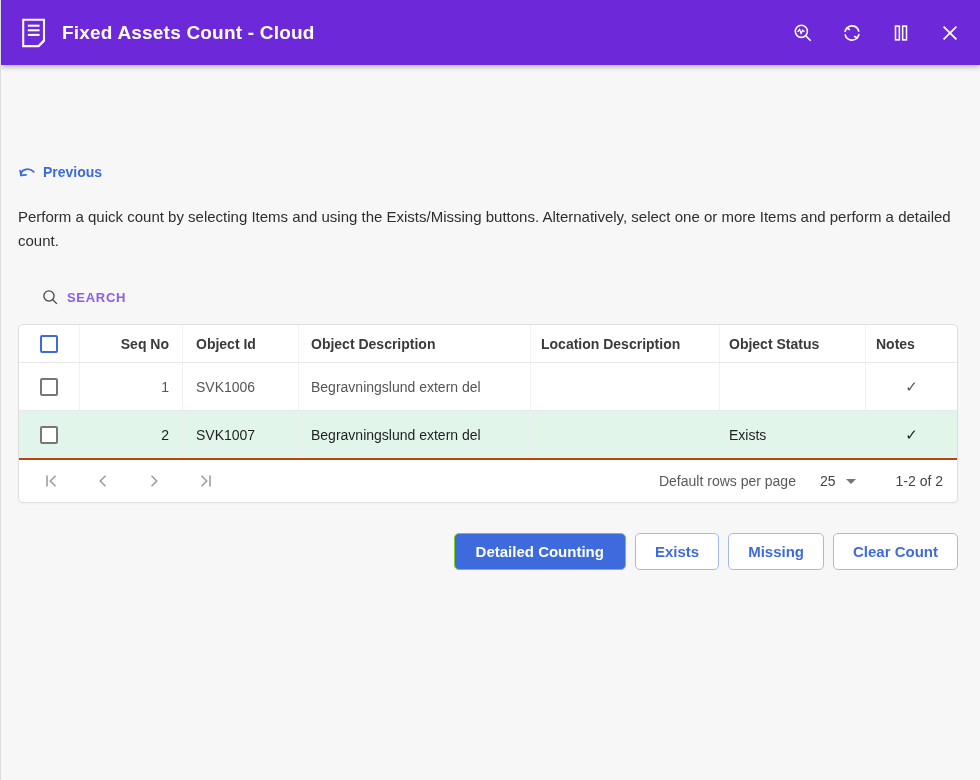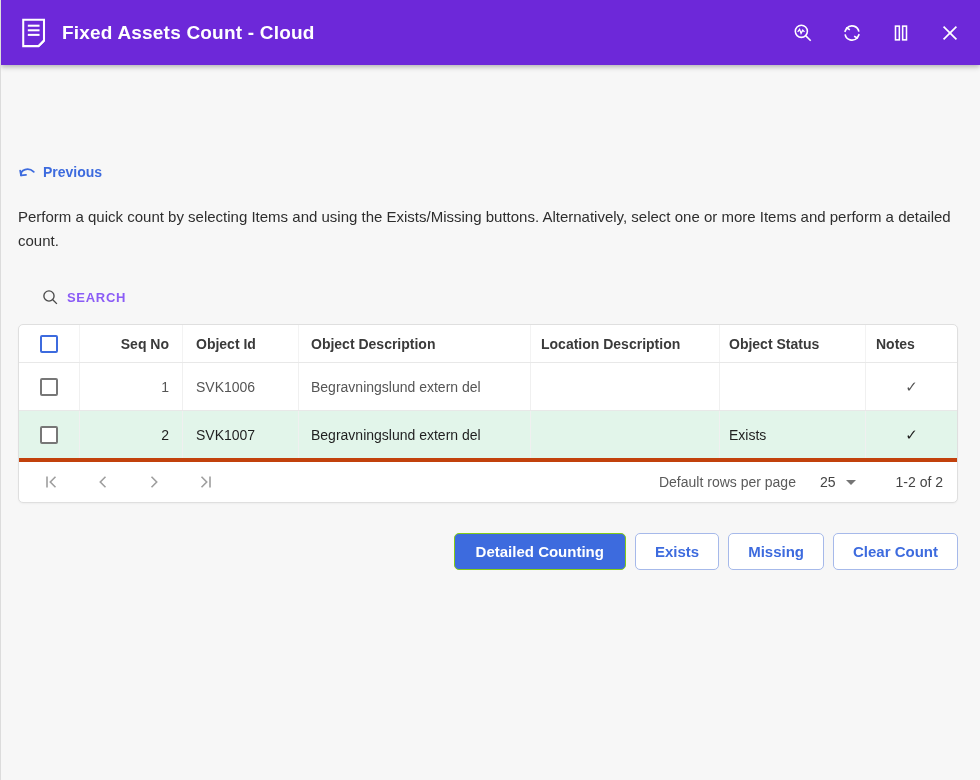--- a/index.html
+++ b/index.html
@@ -59,21 +59,21 @@
   .c-status { padding-left:9px; }
   .c-notes-h { padding-left:10px; }
   .c-notes { justify-content:center; font-size:15px; }
 
   .cb {
     width:18px; height:18px; border:2px solid #777777; border-radius:2px; background:#fff; display:inline-block; cursor:pointer;
   }
   .cb.cb-blue { border-color:#3d6bde; }
 
   
-  .tfoot { height:44px; border-top:4px solid #c2410c; display:flex; align-items:center; padding:0 14px 0 24px;justify-content:center; }
+  .tfoot { height:44px; border-top:2px solid #c2410c; display:flex; align-items:center; padding:0 14px 0 24px;justify-content:center; }
   .pager { display:flex; align-items:center; gap:33px; }
   .pg-btn { width:18px; height:18px; display:flex; align-items:center; justify-content:center; cursor:pointer; }
   .pg-btn svg { width:16px; height:16px; }
   .tfoot .spacer { flex:1 1 auto; }
   .rpp-label { font-size:14px; color:#5a5a5a; }
   .rpp-select { display:flex; align-items:center; gap:10px; margin-left:24px; cursor:pointer; }
   .rpp-value { font-size:14px; color:#444444; }
   .caret { width:0; height:0; border-left:5px solid transparent; border-right:5px solid transparent; border-top:5px solid #757575; }
   .range-label { font-size:14px; color:#444444; margin-left:40px; }
 

